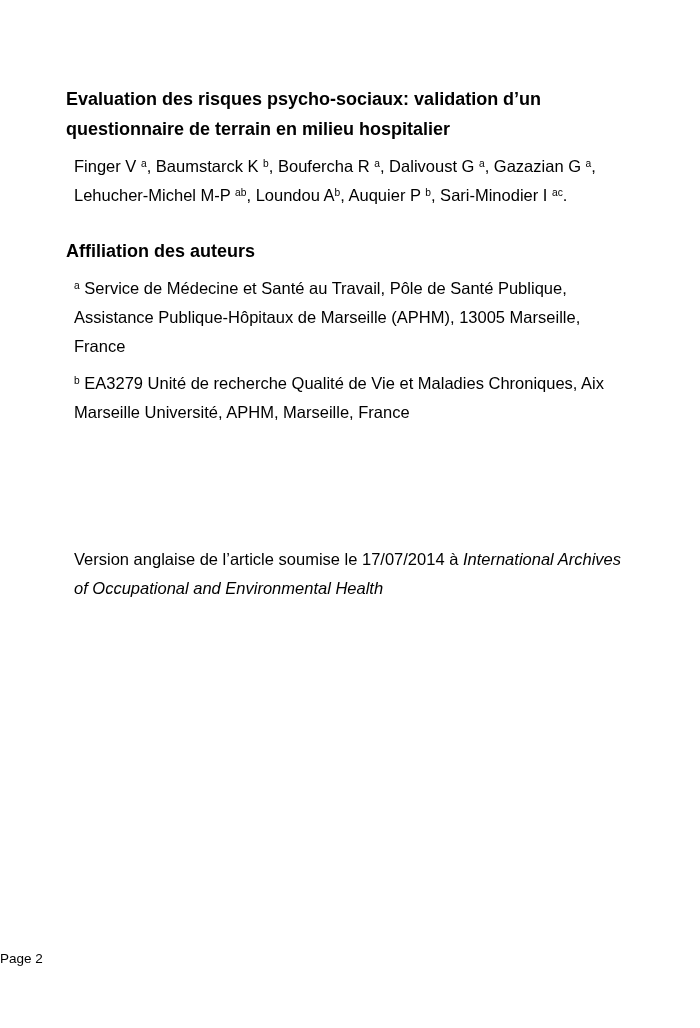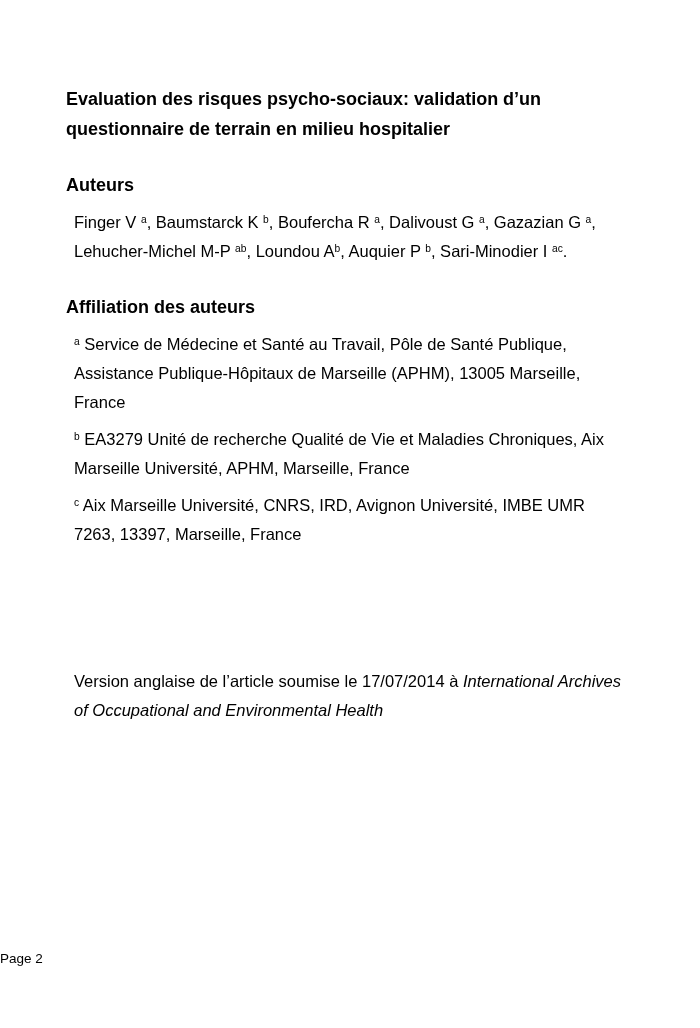--- a/index.html
+++ b/index.html
@@ -57,30 +57,28 @@
     line-height: 16px;
   }
 </style>
 </head>
 <body>
 
 <div class="page">
 
   <h1 class="title">Evaluation des risques psycho-sociaux: validation d’un questionnaire de terrain en milieu hospitalier</h1>
 
-  <h2 class="heading">Auteurs</h2>
 
   <p class="body authors"><span>Finger V </span><sup class="sup">a</sup><span>, Baumstarck K </span><sup class="sup">b</sup><span>, Boufercha R </span><sup class="sup">a</sup><span>, Dalivoust G </span><sup class="sup">a</sup><span>, Gazazian G </span><sup class="sup">a</sup><span>, Lehucher-Michel M-P </span><sup class="sup">ab</sup><span>, Loundou A</span><sup class="sup">b</sup><span>, Auquier P </span><sup class="sup">b</sup><span>, Sari-Minodier I </span><sup class="sup">ac</sup><span>.</span></p>
 
   <h2 class="heading">Affiliation des auteurs</h2>
 
   <div>
     <p class="body affil"><sup class="sup">a</sup><span> Service de Médecine et Santé au Travail, Pôle de Santé Publique, Assistance Publique-Hôpitaux de Marseille (APHM), 13005 Marseille, France</span></p>
     <p class="body affil"><sup class="sup">b</sup><span> EA3279 Unité de recherche Qualité de Vie et Maladies Chroniques, Aix Marseille Université, APHM, Marseille, France</span></p>
-    <p class="body affil"><sup class="sup">c</sup><span> Aix Marseille Université, CNRS, IRD, Avignon Université, IMBE UMR 7263, 13397, Marseille, France</span></p>
   </div>
 
   <p class="body submission"><span>Version anglaise de l’article soumise le 17/07/2014 à </span><em class="ital">International Archives of Occupational and Environmental Health</em></p>
 
   <div class="footer">
     <span>Page 2</span>
   </div>
 
 </div>
 

